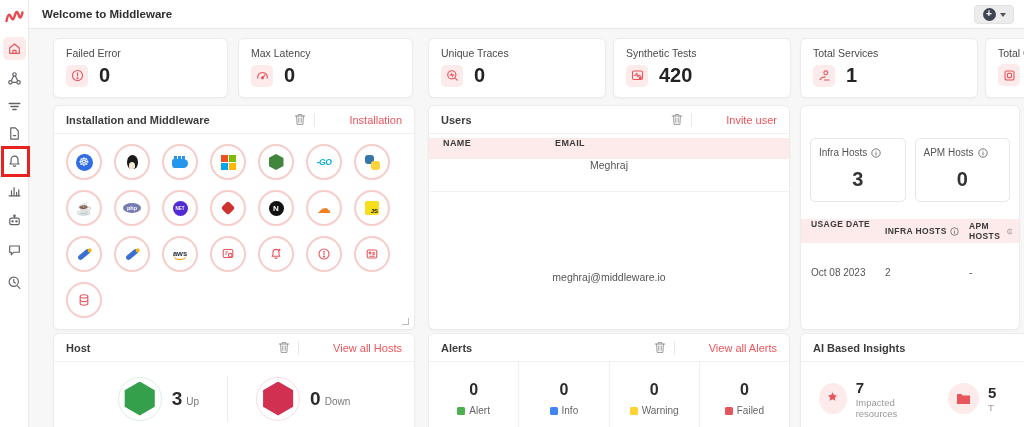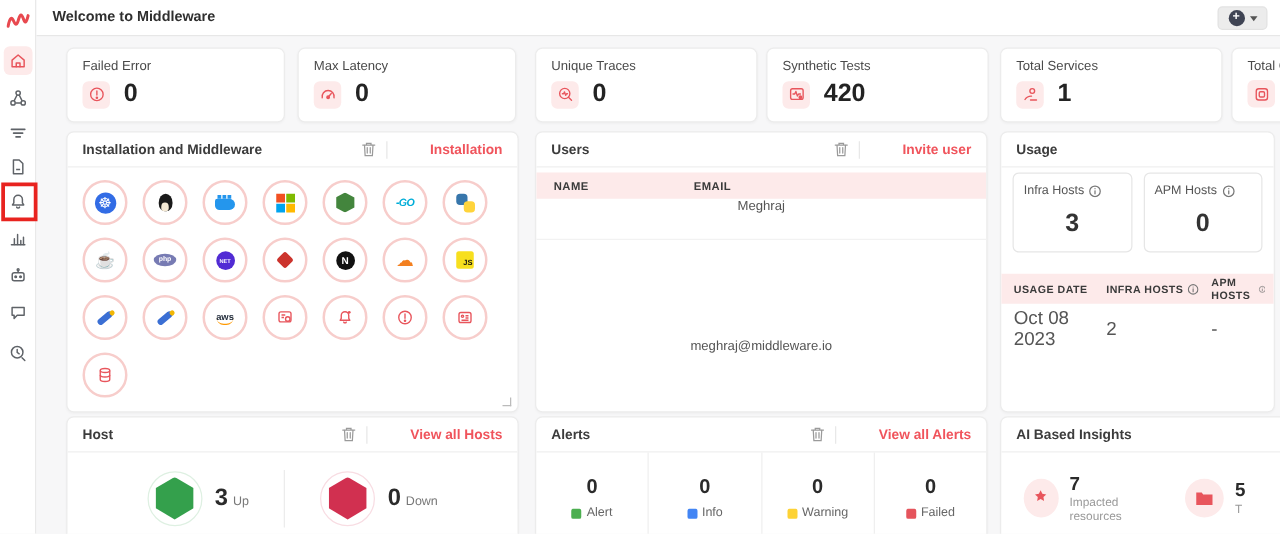--- a/index.html
+++ b/index.html
@@ -36,25 +36,25 @@
     border-right:3.5px solid transparent; border-top:4px solid #555; }
 
   
   .card { position:absolute; background:#fff; border:1px solid #ececec;
     border-radius:6px; box-shadow:0 1px 2px rgba(0,0,0,.03); overflow:hidden; }
   .card-head { height:28px; display:flex; align-items:center;
     padding:0 12px; border-bottom:1px solid #f0f0f0; }
   .card-title { font-size:11px; font-weight:bold; color:#3c3c3c; }
   .head-actions { margin-left:auto; display:flex; align-items:center; gap:8px; }
   .vdiv { width:1px; height:14px; background:#e8e8e8; }
-  .link { font-size:11px; font-weight:bold; color:#f0545c; text-decoration:none; cursor:pointer;padding-left:26px; }
+  .link { font-size:11px; font-weight:normal; color:#f0545c; text-decoration:none; cursor:pointer;padding-left:26px; }
   .trash { cursor:pointer; }
 
   .pink-row { position:absolute; left:0; right:0; background:#fdeaea;
-    display:flex; align-items:center; padding:0 14px;
+    display:flex; padding:0 14px;
     font-size:9px; font-weight:bold; color:#3a3a3a; letter-spacing:.4px; }
 
   
   .stat { top:38px; height:60px; padding:8px 12px; }
   .stat-label { font-size:10.5px; color:#4a4a4a; }
   .stat-valrow { display:flex; align-items:center; margin-top:5px; }
   .stat-icbox { width:22px; height:22px; border-radius:5px; background:#fdeaea;
     display:flex; align-items:center; justify-content:center; color:#e8555c; }
   .stat-value { margin-left:11px; font-size:20px; font-weight:bold; color:#232323; }
 
@@ -111,21 +111,21 @@
 
   
   .usage-boxes { position:absolute; top:32px; left:9px; right:9px; display:flex; gap:9px; }
   .usage-box { flex:1; border:1px solid #e6e6e6; border-radius:5px; padding:8px 8px 10px; }
   .usage-box-label { font-size:10px; color:#555; display:flex; align-items:center; gap:4px; }
   .usage-box-value { text-align:center; font-size:20px; font-weight:bold; color:#333; margin-top:10px; }
   .usage-pink { top:113px; height:24px; padding:0 10px; font-size:8.5px; }
   .us-col1 { flex:0 0 74px; } .us-col2 { flex:0 0 84px; display:flex; align-items:center; gap:3px; }
   .us-col3 { display:flex; align-items:center; gap:3px; }
   .usage-row { position:absolute; top:137px; left:0; right:0; display:flex;
-    padding:3px 10px; font-size:15px; color:#555; }
+    padding:24px 10px; font-size:10px; color:#555; }
 
   
   .host-stats { position:absolute; top:28px; left:0; right:0; height:73px;
     display:flex; align-items:center; justify-content:center; border-bottom:0; }
   .hex-ring { width:44px; height:44px; border-radius:50%; display:flex;
     align-items:center; justify-content:center; }
   .ring-green { border:1px solid #def0e2; } .ring-red { border:1px solid #f8dde3; }
   .hex { width:32px; height:34px;
     clip-path:polygon(50% 0,97% 26%,97% 74%,50% 100%,3% 74%,3% 26%); }
   .host-num { font-size:19px; font-weight:bold; color:#2b2b2b; margin:0 4px 0 10px; }
@@ -441,23 +441,20 @@
     <span class="u-col1">NAME</span>
     <span>EMAIL</span>
   </div>
   <div class="user-row" style="top:53px">
     <span class="u-col1">Meghraj</span>
     <span>meghraj@middleware.io</span>
   </div>
 </div>
 
 <div class="card" style="left:800px;top:105px;width:220px;height:225px">
-  <div class="card-head">
-    <div class="card-title">Usage</div>
-  </div>
   <div class="usage-boxes">
     <div class="usage-box">
       <div class="usage-box-label">
         <span>Infra Hosts</span>
         <svg width="10" height="10" viewBox="0 0 10 10" stroke="#777" stroke-width="1" fill="none">
             <circle cx="5" cy="5" r="4.2"></circle>
             <path d="M5 4.6v2.4" stroke-linecap="round"></path>
             <circle cx="5" cy="2.9" r=".5" fill="#777" stroke="none"></circle>
           </svg>
       </div>

